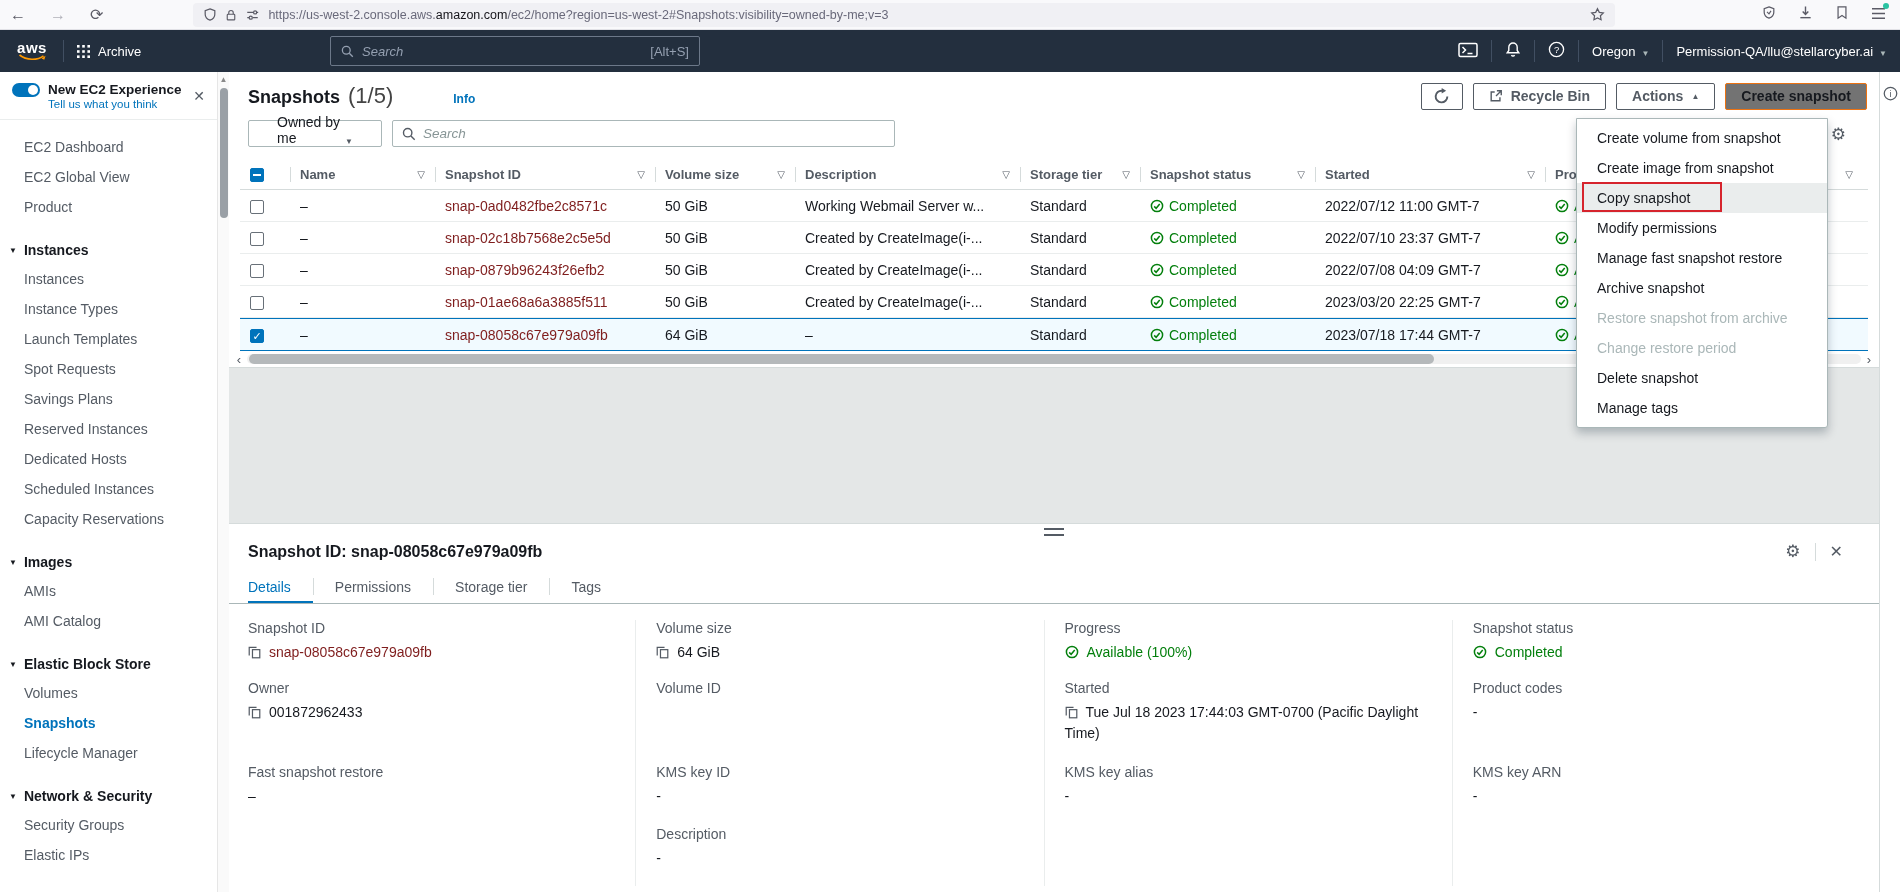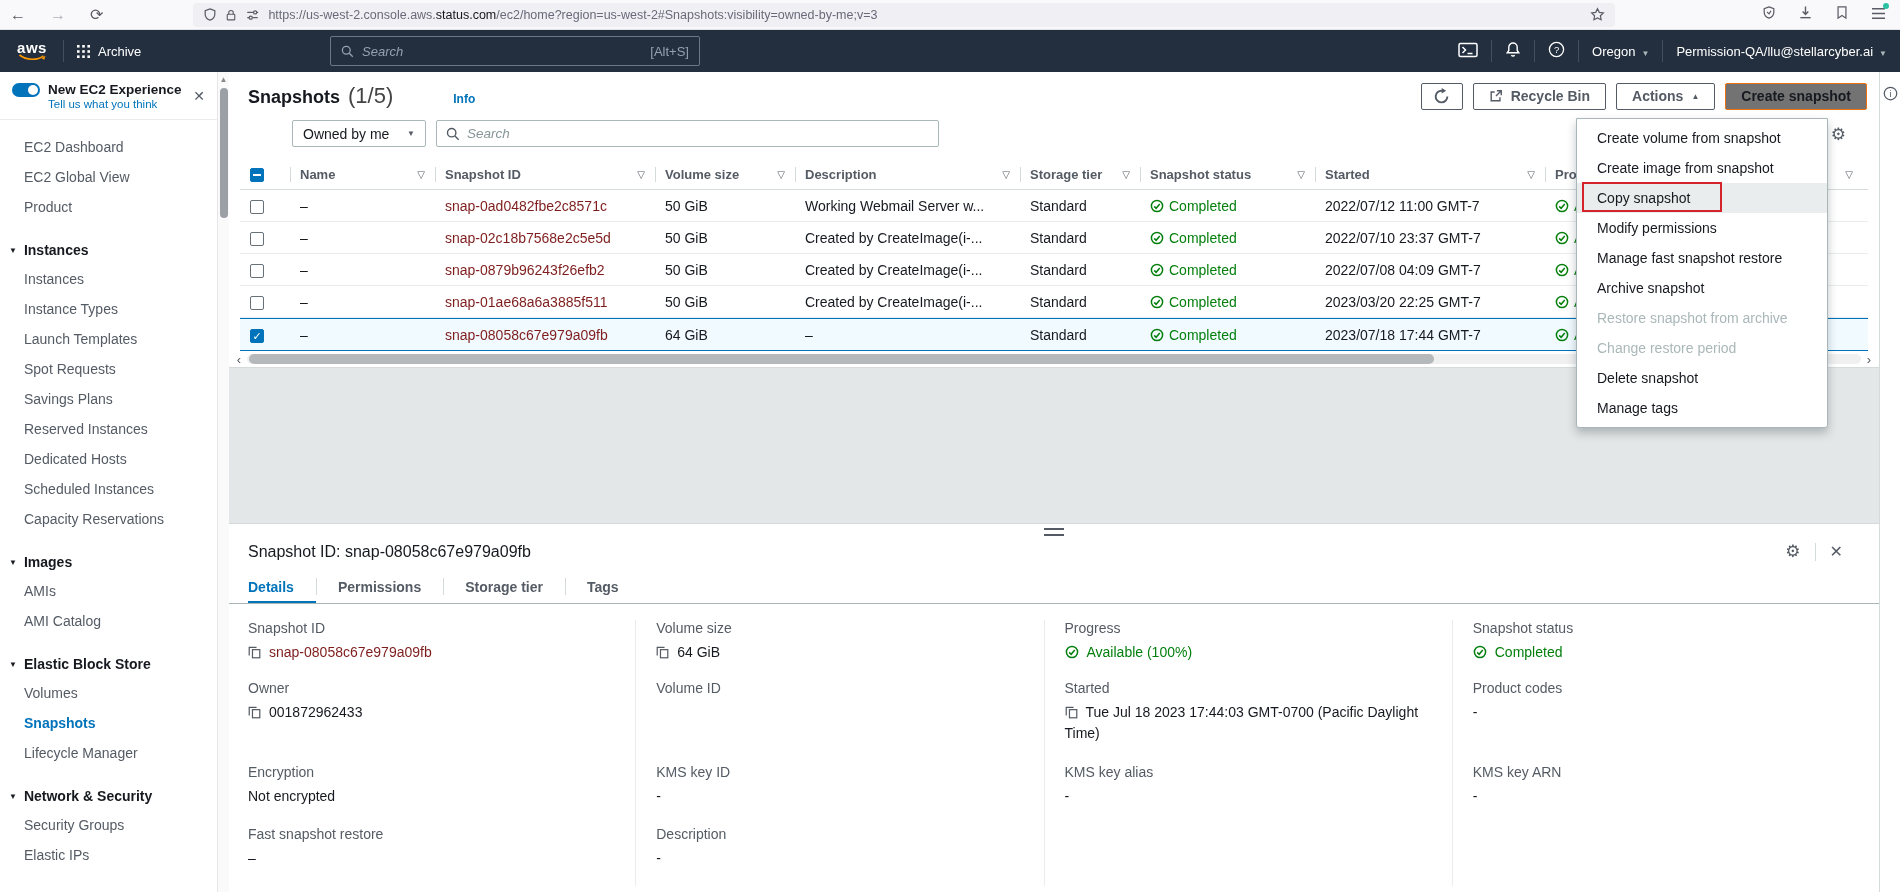--- a/index.html
+++ b/index.html
@@ -65,21 +65,21 @@
   .info-link { font-size:12px; font-weight:bold; color:#0073bb; margin-left:4px;padding-left:48px; }
   .header-buttons { margin-left:auto; display:flex; align-items:center; gap:10px; }
   .btn { height:27px; padding:0 15px; background:#fff; border:1px solid #545b64; border-radius:2px;
     font-size:14px; font-weight:bold; color:#545b64; display:inline-flex; align-items:center; gap:8px; }
   .btn-icon-only { width:42px; justify-content:center; padding:0; }
   .btn-primary { background:#737373; border-color:#ec7211; color:#16191f; }
   .btn .tri { font-size:8px; }
 
   .filter-row { height:40px; display:flex; align-items:flex-start; padding-left:19px; position:relative; }
   .filter-btn { width:134px; height:27px; border:1px solid #aab7b8; border-radius:2px; background:#fff;
-    font-size:14px; color:#16191f; display:inline-flex; align-items:center; justify-content:space-between; padding:0 10px;margin-left:44px; }
+    font-size:14px; color:#16191f; display:inline-flex; align-items:flex-end; justify-content:space-between; padding:0 28px; }
   .filter-btn .tri { font-size:8px; color:#545b64; }
   .tbl-search { width:503px; height:27px; margin-left:10px; border:1px solid #aab7b8; border-radius:2px;
     background:#fff; display:flex; align-items:center; padding:0 9px; gap:7px; }
   .tbl-search .ph { font-style:italic; font-size:13.5px; color:#879596; }
   .gear-btn { position:absolute; right:33px; top:6px; color:#545b64; font-size:17px; line-height:1; }
 
   .snap-table { margin:0 11px; }
   .thead { display:flex; height:30px; align-items:center; border-bottom:1px solid #d5dbdb;
     font-size:13px; font-weight:bold; color:#545b64; }
   .th { display:flex; align-items:center; height:100%; padding:0 10px; position:relative; }
@@ -101,26 +101,26 @@
   .hs-track { flex:1; height:10px; background:#f0f0f0; border-radius:5px; position:relative; margin:0 2px; }
   .hs-thumb { position:absolute; left:2px; top:0; width:1185px; height:10px; background:#b5b9bb; border-radius:5px; }
 
   .gray-gap { flex:1; background:#e4e7e7; border-top:1px solid #d5dbdb; }
 
   
   .detail-panel { height:369px; background:#fff; border-top:1px solid #d5dbdb; position:relative; }
   .drag-handle { position:absolute; top:4px; left:50%; margin-left:-10px; width:20px; height:8px;
     border-top:2px solid #545b64; border-bottom:2px solid #545b64; }
   .detail-header { display:flex; align-items:center; padding:17px 36px 8px 19px; }
-  .detail-title { font-size:16px; font-weight:normal; }
+  .detail-title { font-size:16px; font-weight:bold; }
   .dh-icons { margin-left:auto; display:flex; align-items:center; gap:14px; color:#545b64; }
   .dh-div { width:1px; height:18px; background:#d5dbdb; }
   .dh-x { font-size:16px; color:#545b64; }
   .tabs { display:flex; align-items:stretch; height:34px; padding:0 19px; border-bottom:1px solid #aab7b8; }
-  .tab { display:flex; align-items:center; padding:0 22px; font-size:14px; font-weight:bold; color:#545b64; position:relative; }
+  .tab { display:flex; align-items:center; padding:0 22px; font-size:14px; font-weight:normal; color:#545b64; position:relative; }
   .tab:first-child { padding-left:0; }
   .tab + .tab::before { content:''; position:absolute; left:0; top:8px; bottom:8px; width:1px; background:#d5dbdb; }
   .tab.active { color:#0073bb; box-shadow:inset 0 -2px #0073bb; }
   .detail-grid { display:flex; padding:16px 19px 0; }
   .dcol { flex:1; padding-right:18px; }
   .dcol + .dcol { border-left:1px solid #eaeded; padding-left:20px; }
   .f-label { font-size:14px; color:#545b64; margin-bottom:6px; }
   .f-value { font-size:14px; line-height:21px; }
   .f-value svg { vertical-align:-2px; margin-right:8px; }
   .green-text { color:#037f0c; }
@@ -153,21 +153,21 @@
       </svg>
     <svg width="12" height="14" viewBox="0 0 16 16">
         <rect x="3" y="7" width="10" height="7.5" rx="1" fill="none" stroke="#5b5b66" stroke-width="1.5"></rect>
         <path d="M5 7V5a3 3 0 0 1 6 0v2" fill="none" stroke="#5b5b66" stroke-width="1.5"></path>
       </svg>
     <svg width="15" height="14" viewBox="0 0 16 16">
         <path d="M2 5h7M13 5h1.5M2 11h2M8.5 11h5.5" stroke="#5b5b66" stroke-width="1.4"></path>
         <circle cx="11" cy="5" r="1.8" fill="none" stroke="#5b5b66" stroke-width="1.4"></circle>
         <circle cx="6" cy="11" r="1.8" fill="none" stroke="#5b5b66" stroke-width="1.4"></circle>
       </svg>
-    <span class="url-text"><span>https://us-west-2.console.aws.</span><span class="domain">status.com</span><span>/ec2/home?region=us-west-2#Snapshots:visibility=owned-by-me;v=3</span></span>
+    <span class="url-text"><span>https://us-west-2.console.aws.</span><span class="domain">amazon.com</span><span>/ec2/home?region=us-west-2#Snapshots:visibility=owned-by-me;v=3</span></span>
     <span class="url-star">
       <svg width="15" height="15" viewBox="0 0 16 16">
           <path d="M8 1.8l1.9 3.9 4.3.6-3.1 3 .7 4.3L8 11.6l-3.8 2 .7-4.3-3.1-3 4.3-.6z" fill="none" stroke="#5b5b66" stroke-width="1.3"></path>
         </svg>
     </span>
   </div>
   <div class="b-right">
     <span><svg width="14" height="15" viewBox="0 0 16 16">
           <path d="M8 1.5l5.5 2v4.2c0 3.4-3 5.9-5.5 6.8-2.5-.9-5.5-3.4-5.5-6.8V3.5z" fill="none" stroke="#5b5b66" stroke-width="1.4"></path>
           <path d="M5.7 7.3l2.3 2.3 2.3-3.4" fill="none" stroke="#5b5b66" stroke-width="1.3"></path>
@@ -530,24 +530,20 @@
                 <path d="M10.5 1.8h-9v10" fill="none" stroke="#545b64" stroke-width="1.5"></path>
               </svg><span class="link f-text">snap-08058c67e979a09fb</span></div>
           </div>
           <div class="field" style="height: 84px;">
             <div class="f-label">Owner</div>
             <div class="f-value"><svg width="13" height="13" viewBox="0 0 16 16">
                 <rect x="5.5" y="4.5" width="9" height="10" fill="none" stroke="#545b64" stroke-width="1.5"></rect>
                 <path d="M10.5 1.8h-9v10" fill="none" stroke="#545b64" stroke-width="1.5"></path>
               </svg><span class="f-text">001872962433</span></div>
           </div>
-          <div class="field" style="height: 62px;">
-            <div class="f-label">Encryption</div>
-            <div class="f-value"><span class="f-text">Not encrypted</span></div>
-          </div>
           <div class="field" style="height: 60px;">
             <div class="f-label">Fast snapshot restore</div>
             <div class="f-value"><span class="f-text">–</span></div>
           </div>
         </div>
         <div class="dcol">
           <div class="field" style="height: 60px;">
             <div class="f-label">Volume size</div>
             <div class="f-value"><svg width="13" height="13" viewBox="0 0 16 16">
                 <rect x="5.5" y="4.5" width="9" height="10" fill="none" stroke="#545b64" stroke-width="1.5"></rect>

